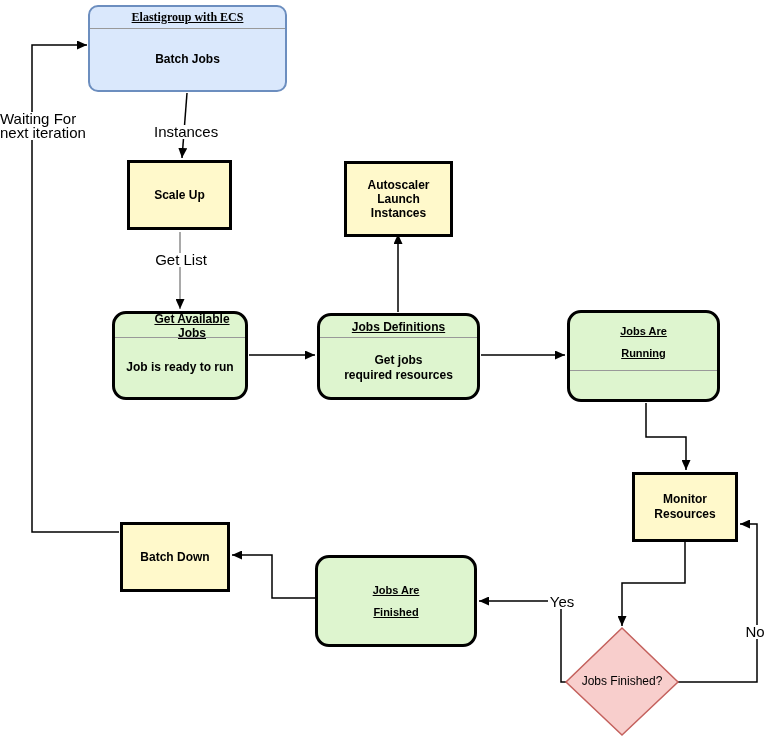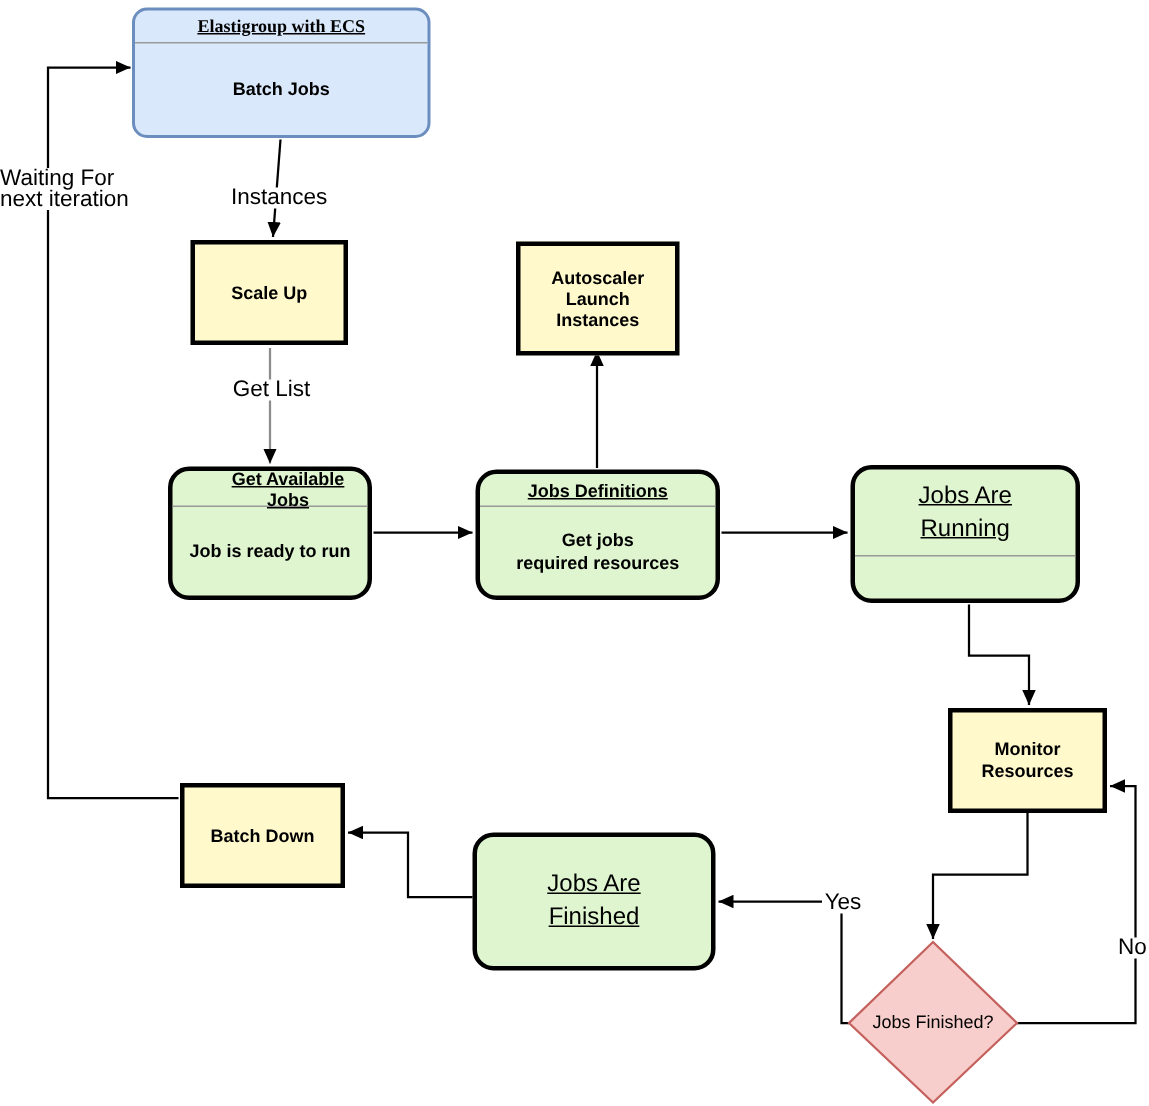--- a/index.html
+++ b/index.html
@@ -18,21 +18,21 @@
   .blue{border:2px solid #6c8ebf;border-radius:10px;background:#dae8fc;overflow:hidden;}
 
   .node-title{
     font-weight:bold;font-size:12px;text-decoration:underline;
     border-bottom:1px solid #999;display:flex;align-items:center;justify-content:center;
     flex:0 0 auto;
   }
   .node-body{flex:1;display:flex;flex-direction:column;align-items:center;justify-content:center;
     font-weight:bold;font-size:12px;line-height:15px;}
   .label-lines{font-weight:bold;font-size:12px;line-height:15px;}
-  .big-title{font-weight:normal;font-size:16px;line-height:22px;text-decoration:underline;}
+  .big-title{font-weight:bold;font-size:11px;line-height:22px;text-decoration:underline;}
 
   .edge-label{
     position:absolute;font-size:15px;line-height:14px;background:#fff;
     text-align:center;white-space:nowrap;
   }
   .diamond-label{
     position:absolute;font-size:12px;line-height:15px;text-align:center;white-space:nowrap;
   }
 </style>
 </head>

